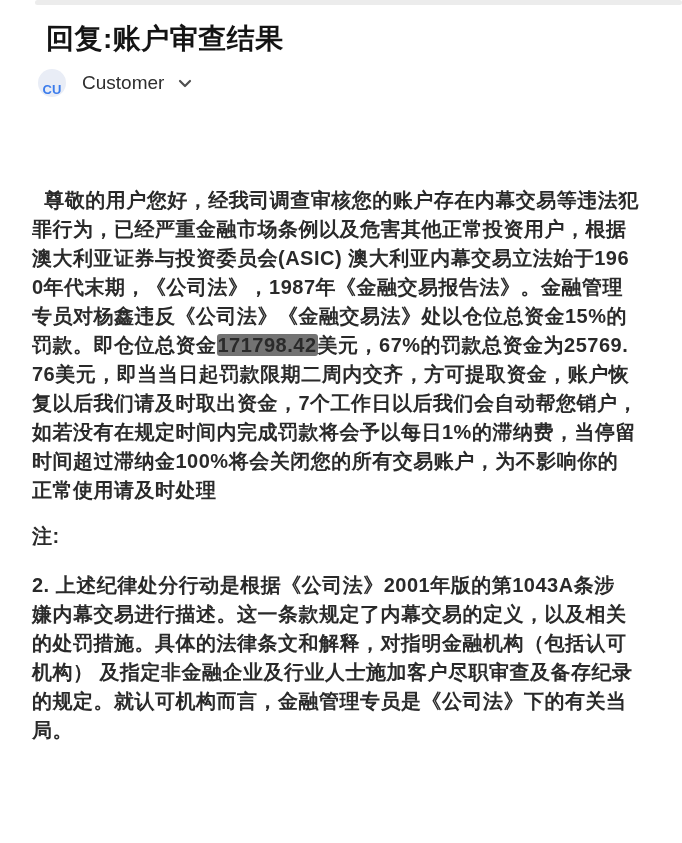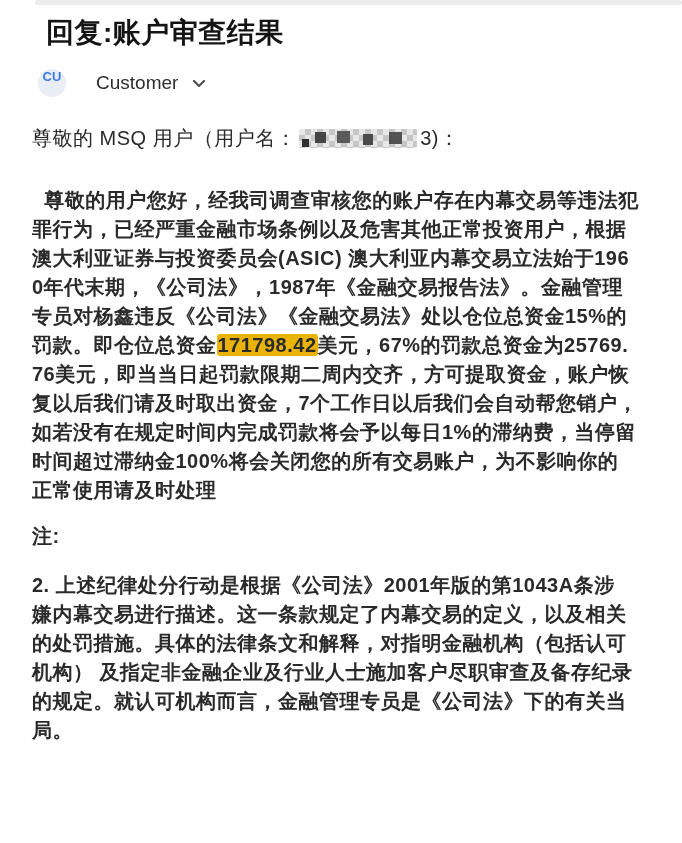--- a/index.html
+++ b/index.html
@@ -1,37 +1,37 @@
 <!DOCTYPE html>
 <html><head>
 <meta charset="utf-8">
 <style>
   html,body{margin:0;padding:0;background:#ffffff;}
   body{width:682px;height:843px;overflow:hidden;font-family:"Liberation Sans",sans-serif;}
   .page{position:relative;width:682px;height:843px;background:#fff;color:#2a2a2a;}
 
   .top-strip{position:absolute;top:0;left:35px;right:0;height:5px;background:#ececec;border-radius:3px;}
 
-  .title{position:absolute;left:46px;top:16px;margin:0;font-size:28px;line-height:34px;
+  .title{position:absolute;left:46px;top:22px;margin:0;font-size:28px;line-height:34px;
          font-weight:700;color:#141414;letter-spacing:0.5px;}
 
   .sender-row{position:absolute;left:38px;top:69px;height:28px;display:flex;align-items:center;cursor:pointer;}
   .avatar{width:28px;height:28px;border-radius:50%;background:#e9edf6;display:flex;
-          align-items:flex-start;justify-content:center;flex:0 0 auto;}
+          align-items:flex-end;justify-content:center;flex:0 0 auto;}
   .avatar-initials{font-size:13px;font-weight:700;color:#3b7cec;letter-spacing:0.2px;}
-  .sender-name{margin-left:30px;font-size:19px;font-weight:500;color:#2e2e2e;}
+  .sender-name{margin-left:16px;font-size:19px;font-weight:500;color:#2e2e2e;}
   .chevron{margin-left:14px;display:flex;align-items:center;}
 
   .text{font-size:20px;line-height:29px;letter-spacing:0.5px;color:#2a2a2a;white-space:pre-wrap;}
   .greeting{position:absolute;left:32px;top:124px;width:616px;}
   .content{position:absolute;left:32px;top:186px;width:616px;font-weight:bold;}
   .note-label{margin-top:17px;}
   .note2{margin-top:20px;}
 
-  .hl{background:#eab308;border-radius:3px;padding:0 1px;}
+  .hl{background:#737373;border-radius:3px;padding:0 1px;}
 
   .redacted{position:relative;display:inline-block;width:118px;height:19px;vertical-align:-3px;margin:0 3px;
     background-image:
       linear-gradient(45deg,#c6c6c6 25%,transparent 25%,transparent 75%,#c6c6c6 75%),
       linear-gradient(45deg,#c6c6c6 25%,#e7e7e7 25%,#e7e7e7 75%,#c6c6c6 75%);
     background-size:12px 12px;background-position:0 0,6px 6px;border-radius:2px;overflow:hidden;}
   .redacted i{position:absolute;display:block;}
   .redacted i:nth-child(1){left:3px;top:10px;width:7px;height:8px;background:#303030;}
   .redacted i:nth-child(2){left:16px;top:3px;width:11px;height:11px;background:#454545;}
   .redacted i:nth-child(3){left:38px;top:2px;width:13px;height:12px;background:#5a5a5a;}
@@ -52,21 +52,20 @@
       <span class="avatar-initials">CU</span>
     </span>
     <span class="sender-name">Customer</span>
     <span class="chevron">
       <svg width="14" height="9" viewBox="0 0 14 9" fill="none">
         <path d="M2 2 L7 7 L12 2" stroke="#4f4f4f" stroke-width="2.2" stroke-linecap="round" stroke-linejoin="round"></path>
       </svg>
     </span>
   </div>
 
-  <div class="greeting text"><span>尊敬的 MSQ 用户（用户名：</span><span class="redacted"><i></i><i></i><i></i><i></i><i></i></span><span>3)：</span></div>
 
   <div class="content">
     <div class="text"><span>  尊敬的用户您好，经我司调查审核您的账户存在内幕交易等违法犯
 罪行为，已经严重金融市场条例以及危害其他正常投资用户，根据
 澳大利亚证券与投资委员会(ASIC) 澳大利亚内幕交易立法始于196
 0年代末期，《公司法》，1987年《金融交易报告法》。金融管理
 专员对杨鑫违反《公司法》《金融交易法》处以仓位总资金15%的
 罚款。即仓位总资金</span><span class="hl">171798.42</span><span>美元，67%的罚款总资金为25769.
 76美元，即当当日起罚款限期二周内交齐，方可提取资金，账户恢
 复以后我们请及时取出资金，7个工作日以后我们会自动帮您销户，

